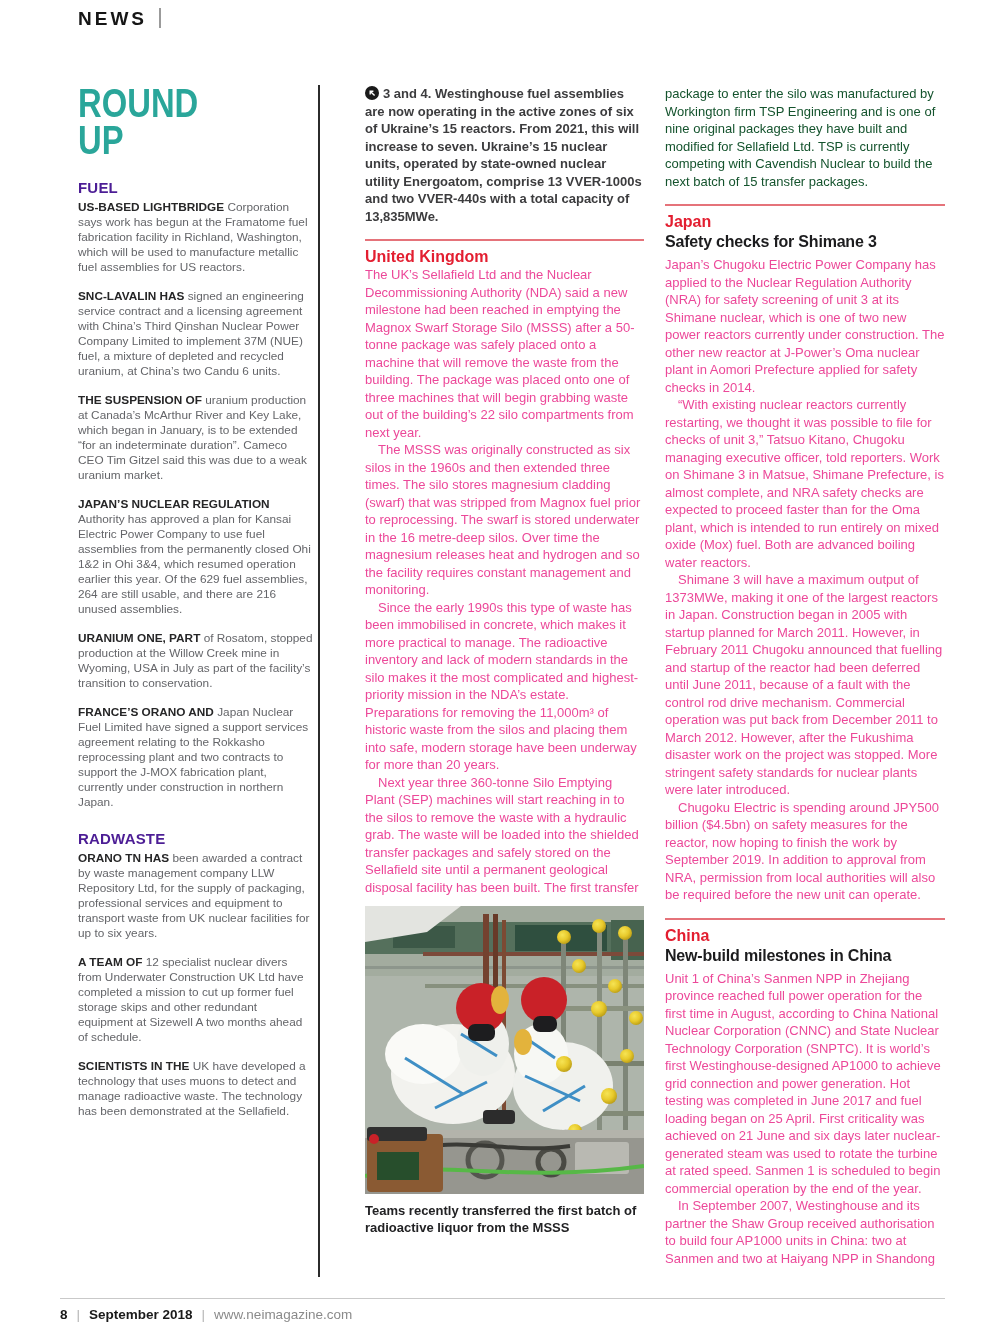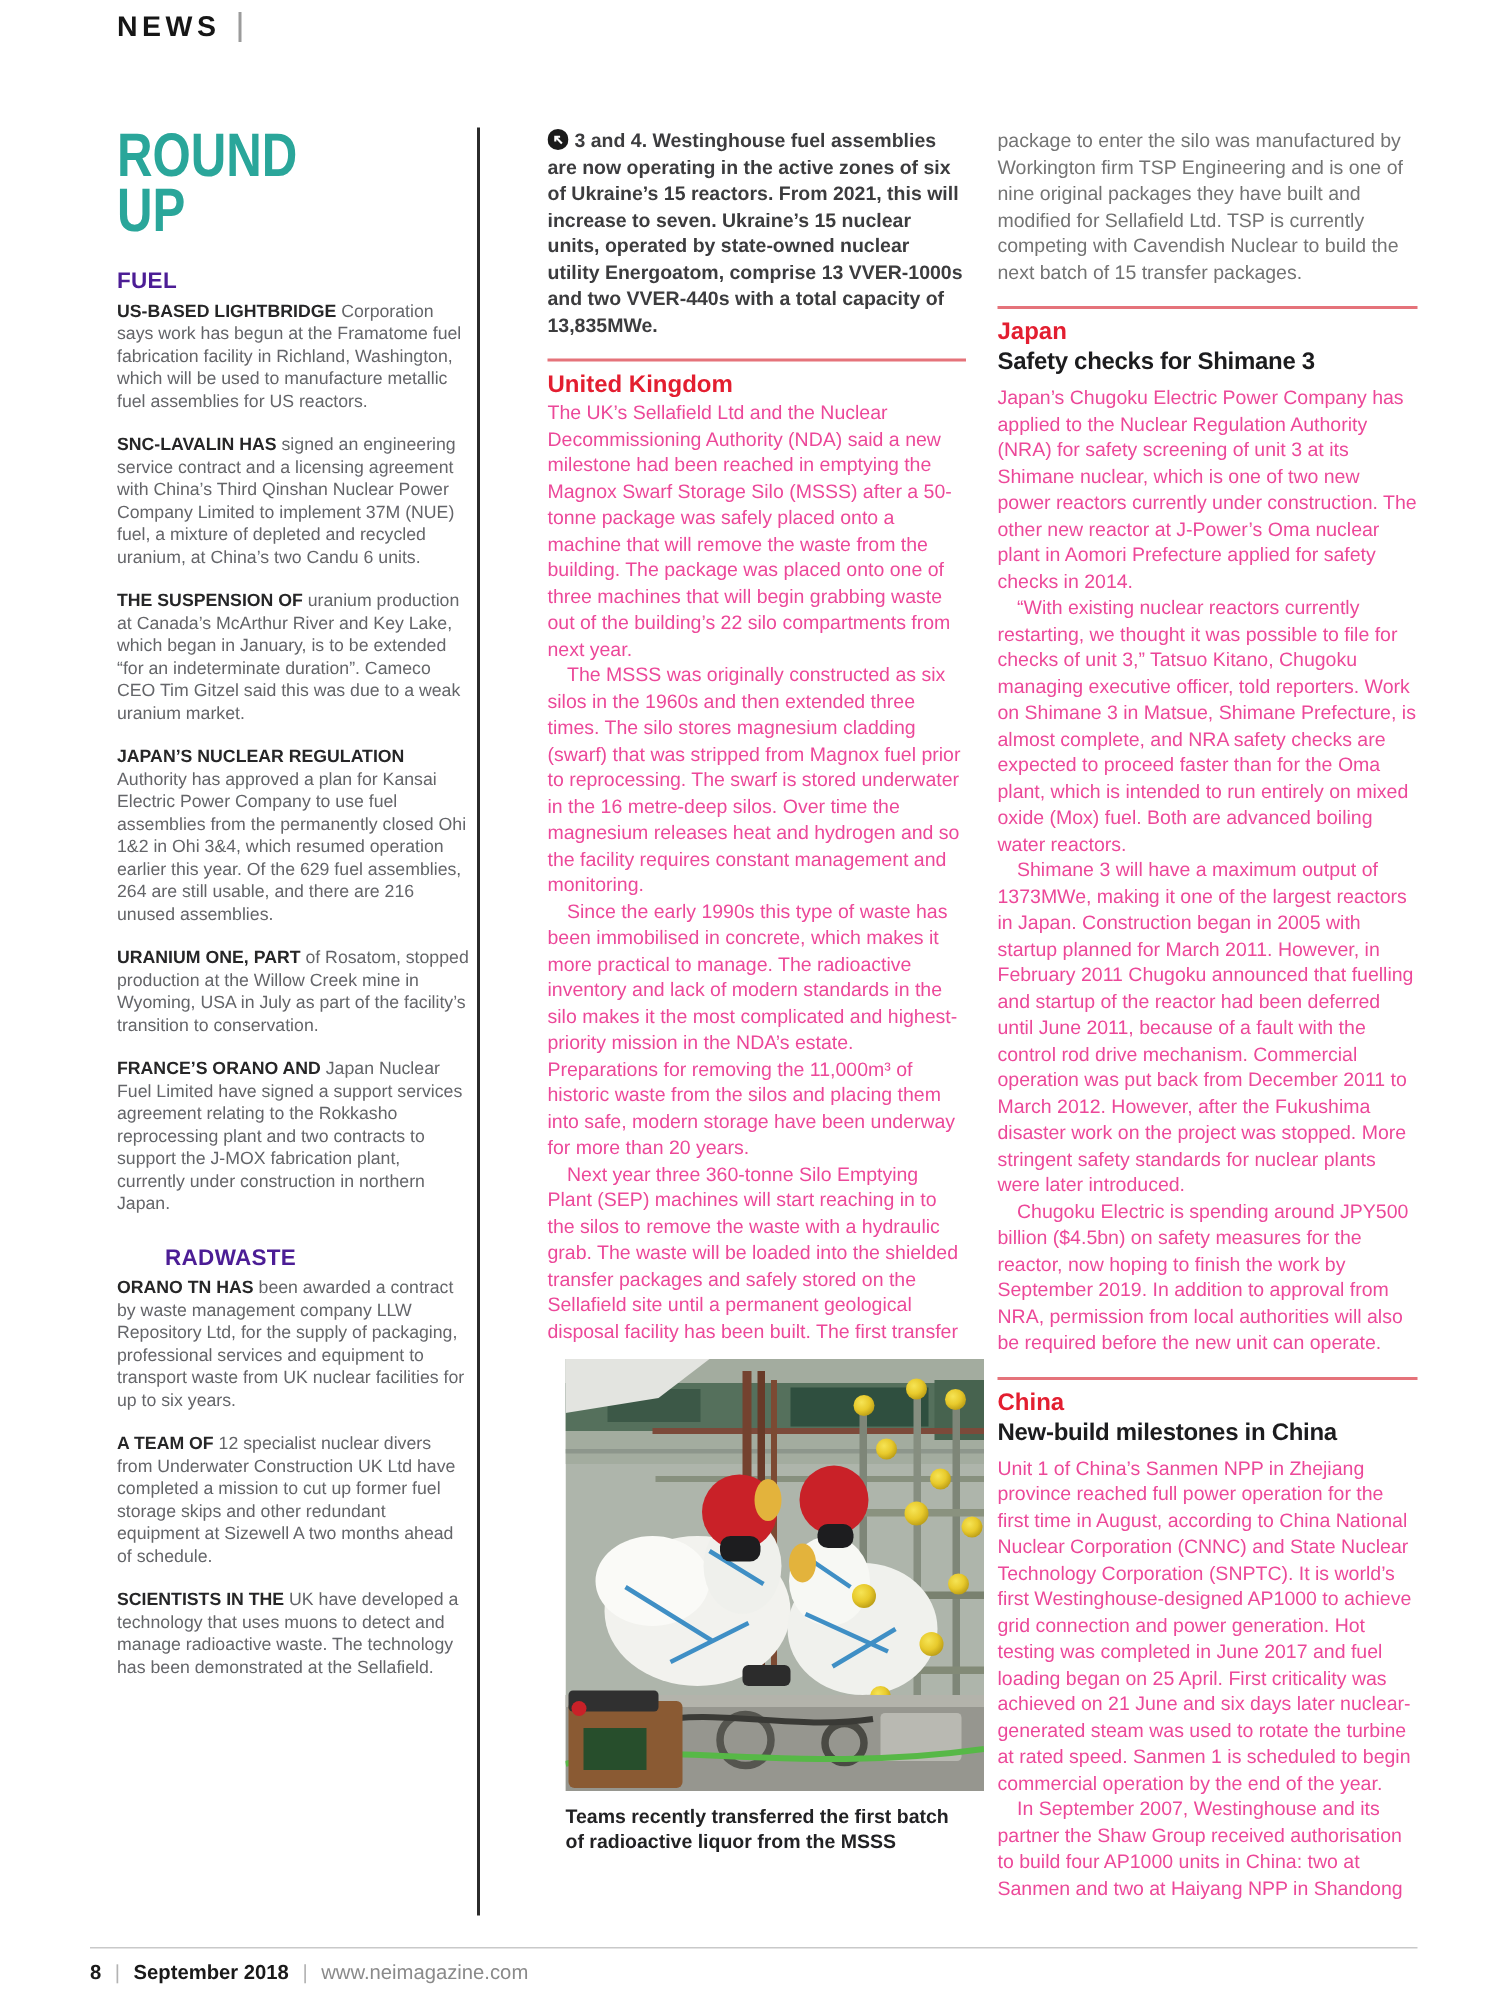--- a/index.html
+++ b/index.html
@@ -11,43 +11,43 @@
   .masthead{position:absolute;left:78px;top:8px;display:flex;}
   .masthead .news{font-size:19px;font-weight:800;letter-spacing:3px;color:#161616;}
   .mast-sep{display:inline-block;width:2px;height:20px;background:#9b9b9b;margin-left:12px;}
 
   
   .col-left{position:absolute;left:78px;top:85px;width:236px;}
   .roundup-title{margin:0 0 20px 0;color:#2aa69a;font-weight:800;font-size:41px;line-height:37px;
     letter-spacing:0px;transform:scaleX(0.8);transform-origin:0 0;}
   .roundup-title span{display:block;}
   .kicker{margin:0 0 4px 0;color:#4c1d95;font-weight:800;font-size:15px;letter-spacing:0.2px;}
-  .kicker.second{margin-top:20px;margin-left:32px;}
+  .kicker.second{margin-top:20px;}
   .item{margin:0 0 14px 0;font-size:11.8px;line-height:15px;color:#646569;}
   .item strong{color:#262627;font-weight:700;}
 
   
   .vrule{position:absolute;left:318px;top:85px;width:1.5px;height:1192px;background:#2b2b2b;}
 
   
   .col-mid{position:absolute;left:365px;top:85px;width:279px;}
   .col-right{position:absolute;left:665px;top:85px;width:280px;}
 
   .cont{margin:0;font-size:13px;line-height:17.5px;color:#3c3c3e;font-weight:600;}
   .cont-icon{display:inline-block;vertical-align:-2px;margin-right:4px;line-height:0;}
-  .cont-plain{margin:0;font-size:13px;line-height:17.5px;color:#737373;}
+  .cont-plain{margin:0;font-size:13px;line-height:17.5px;color:#14532d;}
 
   .article-rule{height:2px;background:#e5737a;margin:14px 0 7px 0;}
   .region{margin:0;color:#e31e30;font-size:16px;font-weight:700;line-height:18px;}
   .headline{margin:1px 0 5px 0;color:#1c1c1e;font-size:16px;font-weight:800;line-height:19px;letter-spacing:-0.2px;}
   .headline span{display:block;}
   .body p{margin:0;font-size:13px;line-height:17.5px;color:#ec4899;}
   .body p.indent{text-indent:13px;}
 
-  figure{margin:10px 0 0 12px;}
+  figure{margin:10px 0 0 0;}
   .photo{display:block;}
   .caption{margin:9px 0 0 0;font-size:13px;line-height:16.5px;font-weight:700;color:#222224;}
 
   
   .footer{position:absolute;left:60px;top:1298px;width:885px;border-top:1.5px solid #c9c9c9;
     padding-top:8px;font-size:13.5px;color:#1a1a1a;display:flex;align-items:center;gap:9px;}
   .footer .bold{font-weight:700;}
   .footer .fsep{color:#b3b3b3;font-weight:300;}
   .footer .site{color:#8a8a8a;font-weight:400;}
 </style>

